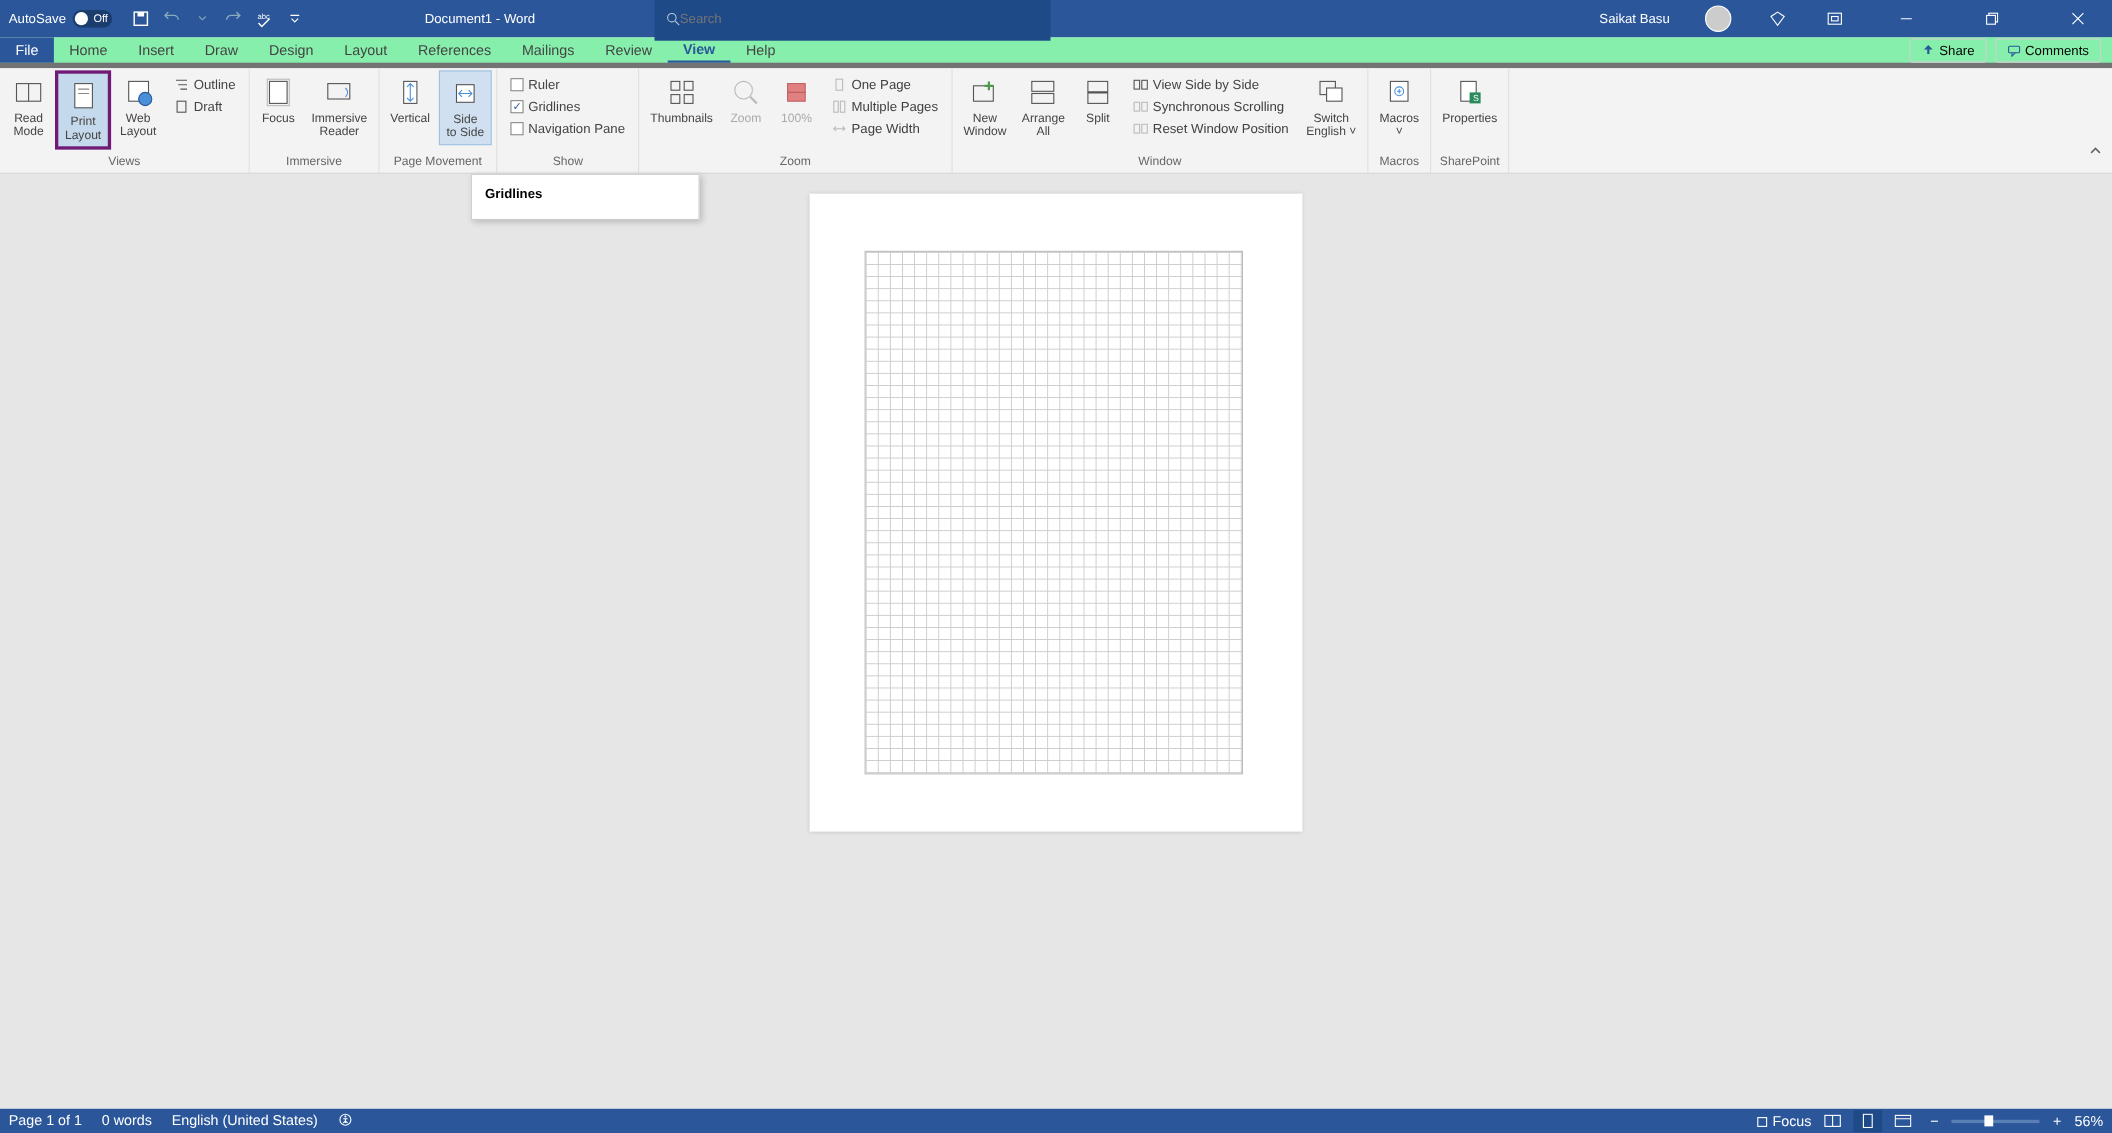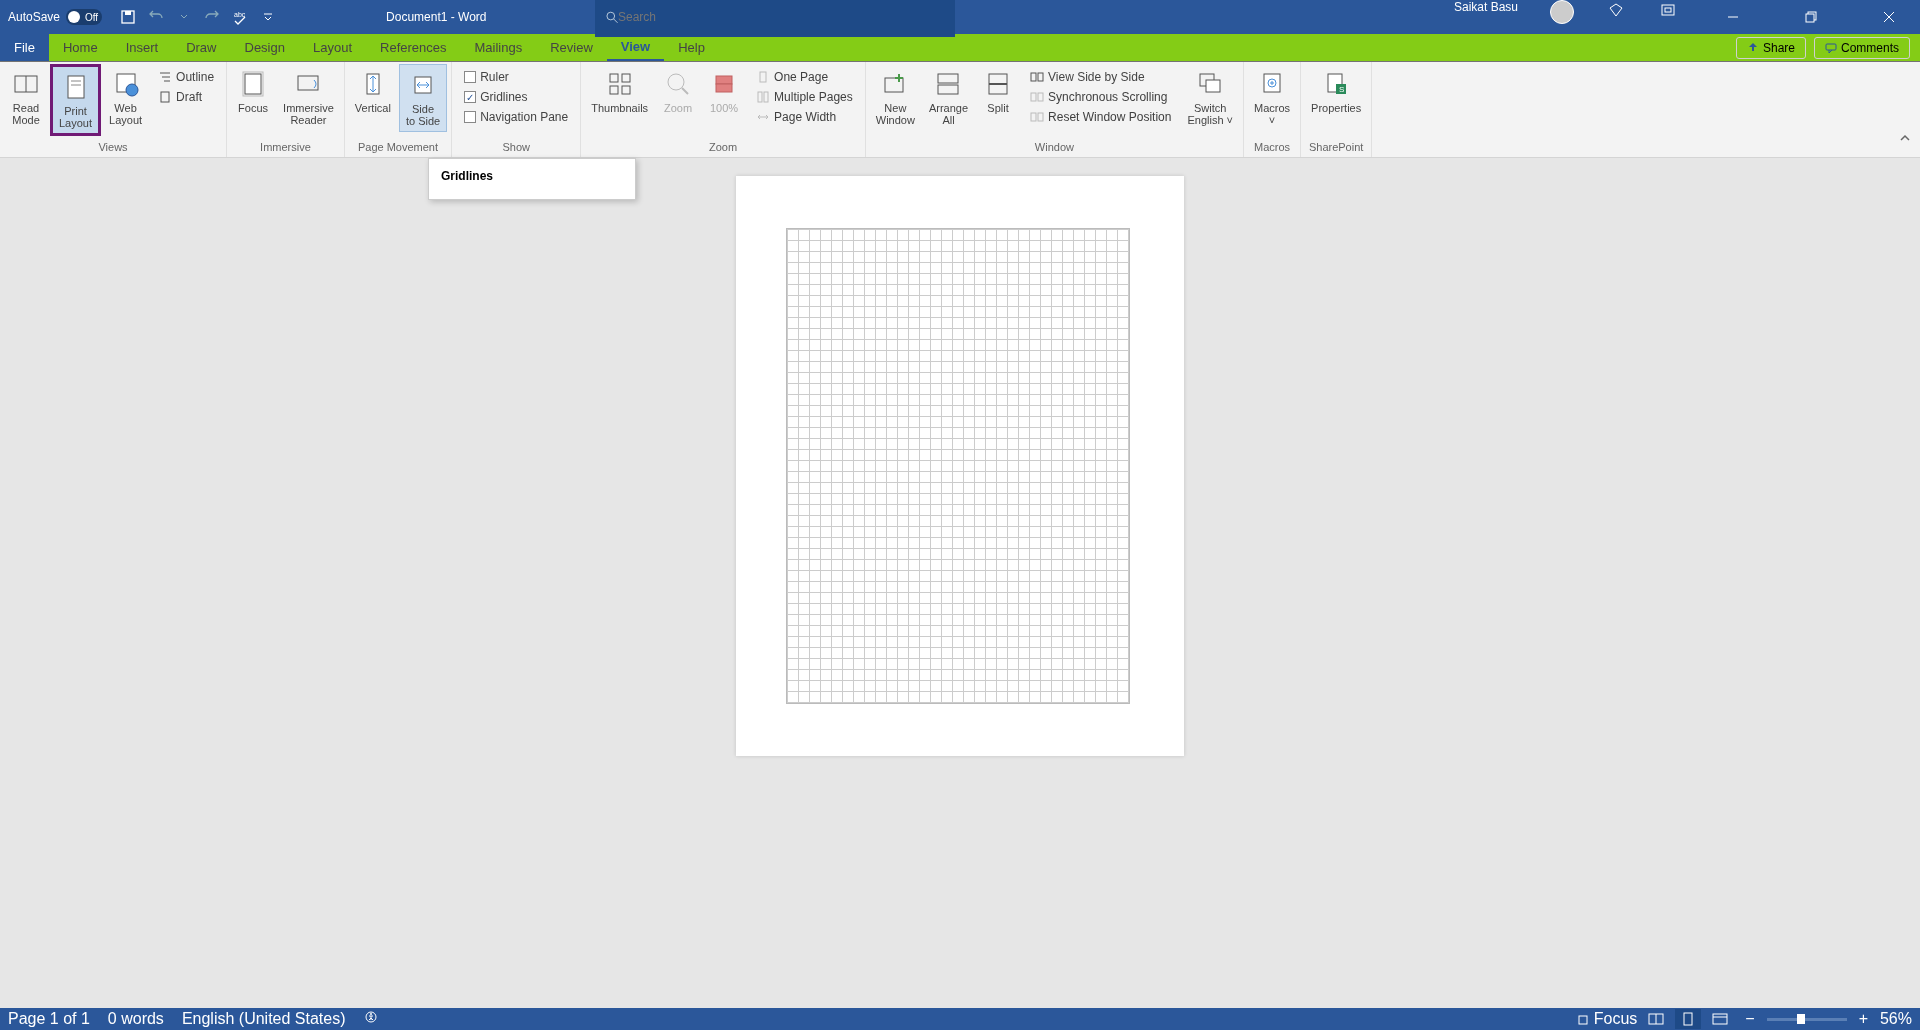--- a/index.html
+++ b/index.html
@@ -7,27 +7,27 @@
     
     
     .titlebar { height: 34px; background: linear-gradient(to right, #2b579a, #2b579a); display: flex; align-items: center; color: white; font-size: 12px; }
     .autosave { display: flex; align-items: center; gap: 6px; padding: 0 8px; }
     .toggle { width: 36px; height: 16px; background: #1a3d6e; border-radius: 8px; position: relative; display: flex; align-items: center; justify-content: flex-end; padding: 0 4px; font-size: 10px; }
     .toggle::before { content: ''; width: 12px; height: 12px; background: #fff; border-radius: 50%; position: absolute; left: 2px; }
     .qat { display: flex; gap: 8px; padding: 0 8px; }
     .qat-btn { width: 20px; height: 20px; display: flex; align-items: center; justify-content: center; cursor: pointer; }
     .search-box { display: flex; align-items: center; background: #1e4a87; border-radius: 0; width: 360px; height: 40px; padding: 0 10px; margin-left: 100px; }
     .search-box input { background: transparent; border: none; color: #bcd; font-size: 12px; outline: none; width: 100%; }
-    .title-right { margin-left: auto; display: flex; align-items: flex-start; gap: 32px; padding-right: 8px; }
+    .title-right { margin-left: auto; display: flex; align-items: center; gap: 32px; padding-right: 8px; }
     .user-name { font-size: 12px; }
     .avatar { width: 24px; height: 24px; border-radius: 50%; background: #ccc; border: 1px solid #fff; }
     .win-btn { width: 46px; height: 34px; display: flex; align-items: center; justify-content: center; cursor: pointer; }
     
     
-    .tabstrip { height: 28px; background: #84cc16; display: flex; align-items: stretch; border-bottom: 1px solid #737373; justify-content: center; }
+    .tabstrip { height: 28px; background: #86efac; display: flex; align-items: stretch; border-bottom: 5px solid #737373; justify-content: center; }
     .tab { padding: 0 14px; display: flex; align-items: center; font-size: 13px; color: #444; cursor: pointer; }
     .tab.active { color: #2b579a; font-weight: 600; border-bottom: 2px solid #2b579a; }
     .tab.file { background: #2b579a; color: #fff; }
     .tabstrip-right { margin-left: auto; display: flex; align-items: center; gap: 8px; padding-right: 10px; }
     .share-btn, .comments-btn { border: 1px solid #d0d0d0; border-radius: 3px; padding: 3px 10px; font-size: 12px; display: flex; align-items: center; gap: 4px; cursor: pointer; }
     
     
     .ribbon { height: 96px; background: #f3f3f3; display: flex; border-bottom: 1px solid #d4d4d4; }
     .group { border-right: 1px solid #e0e0e0; display: flex; flex-direction: column; padding: 2px 4px; }
     .group-content { flex: 1; display: flex; align-items: flex-start; gap: 2px; }
@@ -47,21 +47,21 @@
     .tooltip { position: absolute; left: 428px; top: 158px; width: 208px; background: #fff; border: 1px solid #ccc; box-shadow: 2px 2px 6px rgba(0,0,0,0.2); padding: 10px 12px; font-size: 11px; z-index: 100; }
     .tooltip-title { font-weight: 600; margin-bottom: 6px; font-size: 12px; }
     .tooltip-body { line-height: 1.4; color: #444; }
     
     
     .canvas { position: absolute; left: 0; right: 0; top: 158px; bottom: 22px; display: flex; justify-content: center; background: #e6e6e6; overflow: hidden; }
     .page { width: 448px; background: #fff; box-shadow: 0 0 4px rgba(0,0,0,0.15); margin-top: 18px; height: 580px; }
     .gridlines { margin: 52px 50px; width: 344px; height: 476px; background-image: linear-gradient(to right, #ccc 1px, transparent 1px), linear-gradient(to bottom, #ccc 1px, transparent 1px); background-size: 11px 11px; border: 1px solid #bbb; }
     
     
-    .statusbar { position: absolute; bottom: 0; left: 0; right: 0; height: 22px; background: #2b579a; color: #fff; display: flex; align-items: center; font-size: 16px; padding: 0 8px; }
+    .statusbar { position: absolute; bottom: 0; left: 0; right: 0; height: 22px; background: #2b579a; color: #fff; display: flex; align-items: center; font-size: 13px; padding: 0 8px; }
     .status-left { display: flex; gap: 18px; }
     .status-item { cursor: pointer; }
     .status-right { margin-left: auto; display: flex; align-items: center; gap: 6px; }
     .view-btn { width: 26px; height: 20px; display: flex; align-items: center; justify-content: center; cursor: pointer; }
     .view-btn.active { background: #1e4a87; }
     .zoom-slider { width: 80px; height: 3px; background: #5a7fb5; position: relative; }
     .zoom-thumb { width: 8px; height: 10px; background: #fff; position: absolute; left: 30px; top: -4px; }
     
     svg { pointer-events: none; }
   </style>

